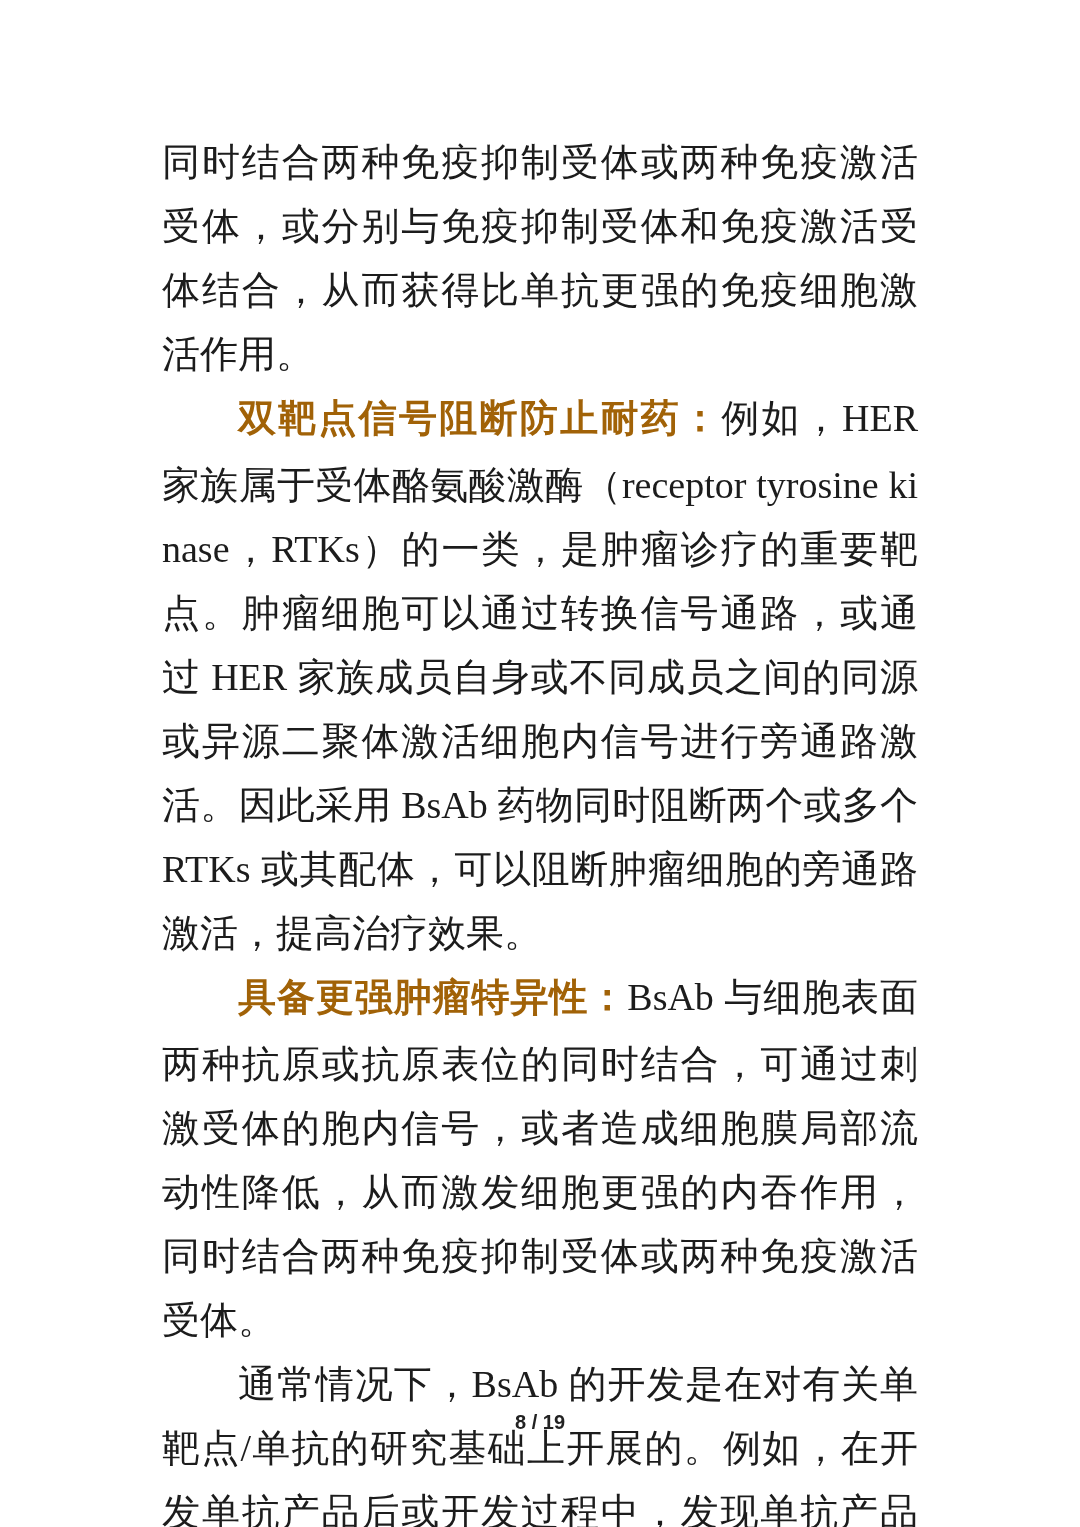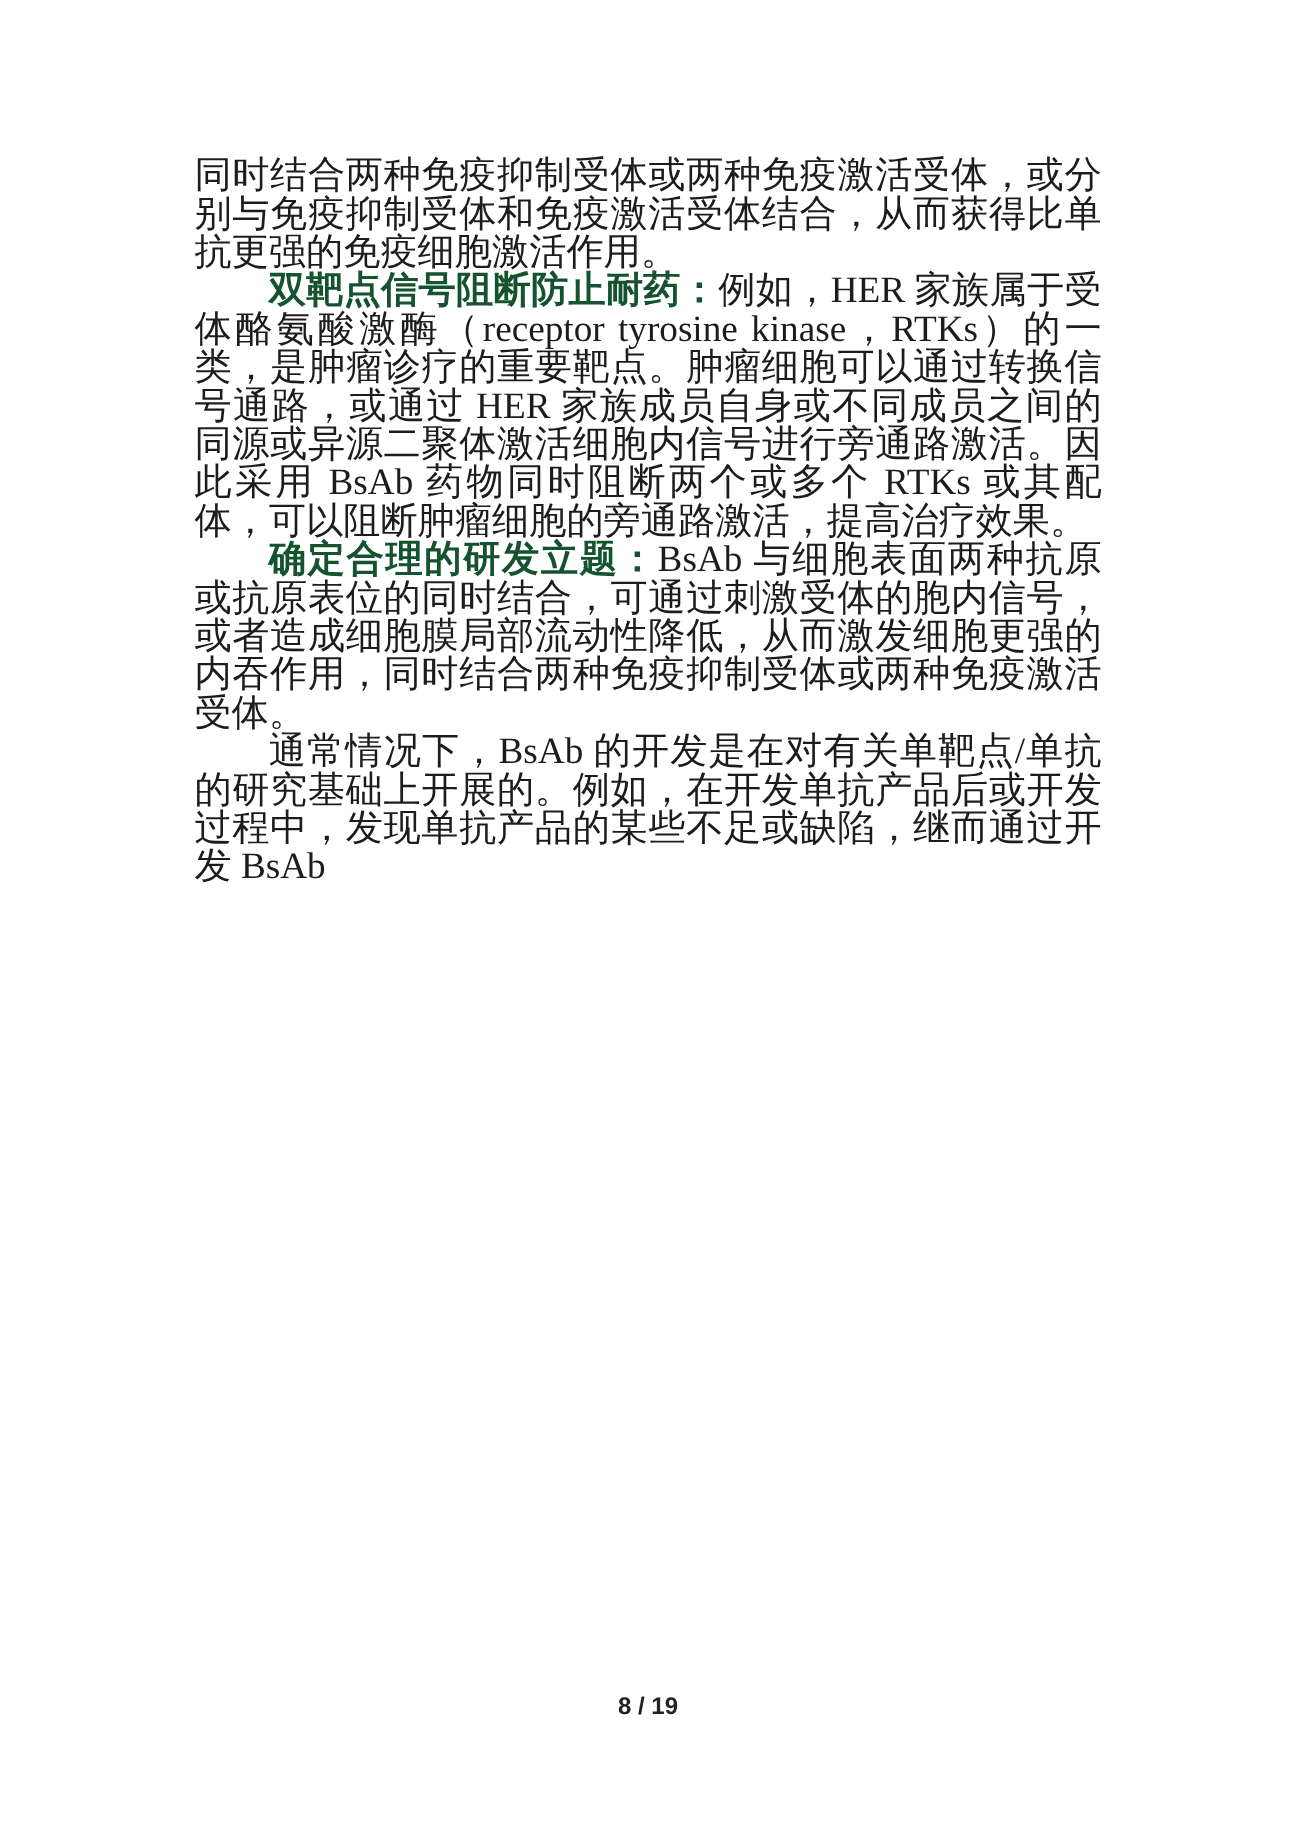--- a/index.html
+++ b/index.html
@@ -17,32 +17,33 @@
     color: #1c1c1c;
   }
   .content {
     position: absolute;
     top: 130px;
     left: 162px;
     width: 756px;
   }
   .para {
     margin: 0;
-    font-size: 31px;
-    line-height: 32px;
+    font-size: 38px;
+    line-height: 64px;
     text-align: justify;
     text-justify: inter-character;
     word-break: break-all;
   }
   .para.indent {
     text-indent: 2em;
   }
   .lead {
     font-weight: bold;
-    color: #14532d;
+    color: #a16207;
+    font-family: Liberation Mono, monospace;
   }
   .section-heading {
     margin: 0;
     font-size: 31px;
     line-height: 56px;
     font-weight: bold;
     color: #111111;
     text-align: left;
   }
   .footer {
@@ -62,21 +63,21 @@
 <body>
 
 <div class="page">
   <div class="content">
 
     <p class="para"><span>同时结合两种免疫抑制受体或两种免疫激活受体，或分别与免疫抑制受体和免疫激活受体结合，从而获得比单抗更强的免疫细胞激活作用。</span></p>
 
     <p class="para indent"><span class="lead">双靶点信号阻断防止耐药：</span><span>例如，HER 家族属于受体酪氨酸激酶（receptor tyrosine kinase，RTKs）的一类，是肿瘤诊疗的重要靶点。肿瘤细胞可以通过转换信号通路，或通过 HER 家族成员自身或不同成员之间的同源或异源二聚体激活细胞内信号进行旁通路激活。因此采用 BsAb 药物同时阻断两个或多个 RTKs 或其配体，可以阻断肿瘤细胞的旁通路激活，提高治疗效果。</span></p>
 
 
-    <p class="para indent"><span class="lead">确定合理的研发立题：</span><span>BsAb 与细胞表面两种抗原或抗原表位的同时结合，可通过刺激受体的胞内信号，或者造成细胞膜局部流动性降低，从而激发细胞更强的内吞作用，同时结合两种免疫抑制受体或两种免疫激活受体。</span></p>
+    <p class="para indent"><span class="lead">具备更强肿瘤特异性：</span><span>BsAb 与细胞表面两种抗原或抗原表位的同时结合，可通过刺激受体的胞内信号，或者造成细胞膜局部流动性降低，从而激发细胞更强的内吞作用，同时结合两种免疫抑制受体或两种免疫激活受体。</span></p>
 
 
     <p class="para indent"><span>通常情况下，BsAb 的开发是在对有关单靶点/单抗的研究基础上开展的。例如，在开发单抗产品后或开发过程中，发现单抗产品的某些不足或缺陷，继而通过开发 BsAb</span></p>
 
   </div>
 
   <div class="footer">8 / 19</div>
 </div>
 
 </body></html>

